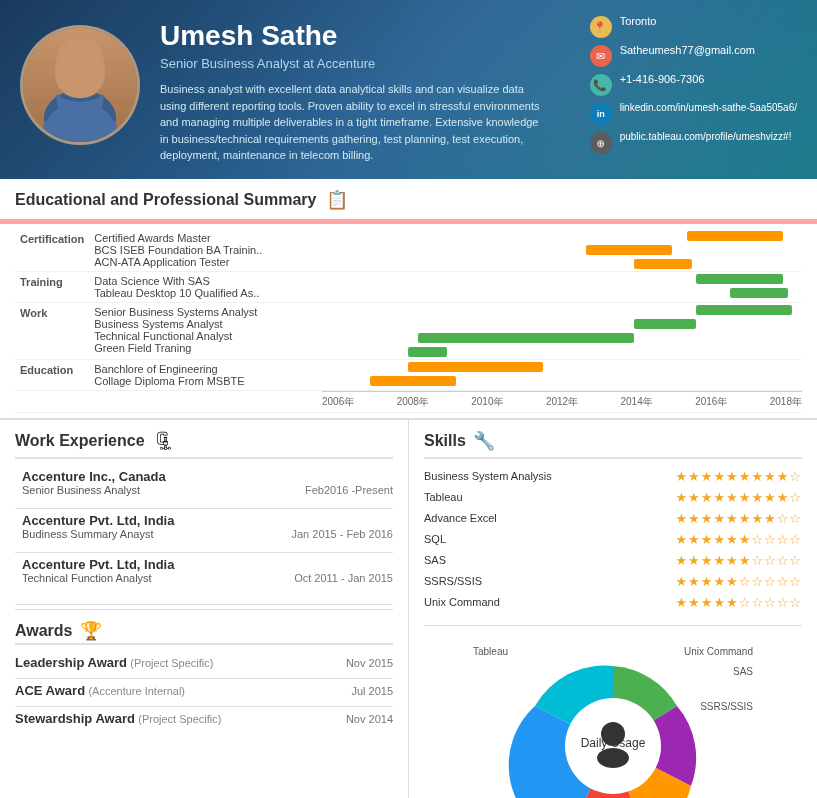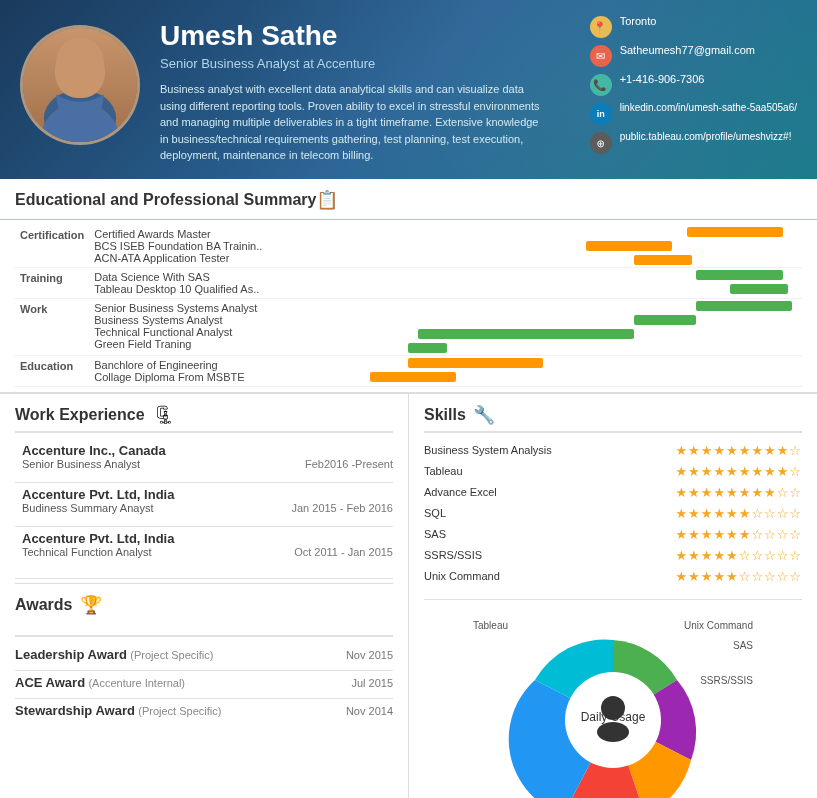--- a/index.html
+++ b/index.html
@@ -115,22 +115,23 @@
     .icon-linkedin { background: #0077b5; }
     .icon-tableau { background: #555; }
 
     
     .main-content { background: white; padding: 0; }
     
     
     .section-header {
       display: flex;
       align-items: center;
+      gap: 10px;
       padding: 10px 15px 8px;
-      border-bottom: 1px solid #fca5a5;
+      border-bottom: 5px solid #fca5a5;
       background: white;
     }
     .section-title {
       font-size: 16px;
       font-weight: bold;
       color: #333;
     }
     .section-icon {
       font-size: 18px;
     }
@@ -251,21 +252,21 @@
     
     .awards-section {
       padding: 10px 15px;
       border-top: 1px solid #ddd;
     }
     .awards-header {
       display: flex;
       align-items: center;
       gap: 8px;
       margin-bottom: 10px;
-      padding-bottom: 19px;
+      padding-bottom: 1px;
       border-bottom: 2px solid #e0e0e0;
     }
     .award-entry {
       margin-bottom: 8px;
     }
     .award-line {
       display: flex;
       justify-content: space-between;
       align-items: baseline;
     }
@@ -410,20 +411,34 @@
             <div>Collage Diploma From MSBTE</div>
           </td>
           <td class="timeline-chart">
             <div style="position:relative;height:28px;">
               <div class="gantt-bar bar-orange" style="left:18%;width:28%;top:2px;"></div>
               <div class="gantt-bar bar-orange" style="left:10%;width:18%;top:16px;"></div>
             </div>
           </td>
         </tr>
 
+        <tr>
+          <td colspan="2"></td>
+          <td>
+            <div class="year-axis">
+              <span>2006年</span>
+              <span>2008年</span>
+              <span>2010年</span>
+              <span>2012年</span>
+              <span>2014年</span>
+              <span>2016年</span>
+              <span>2018年</span>
+            </div>
+          </td>
+        </tr>
       </tbody>
     </table>
   </div>
 
   <div class="two-col">
 
     <div class="col-left">
       <div class="work-section-header">
         <span class="section-title">Work Experience</span>
         <span style="font-size:18px;">🗜</span>

